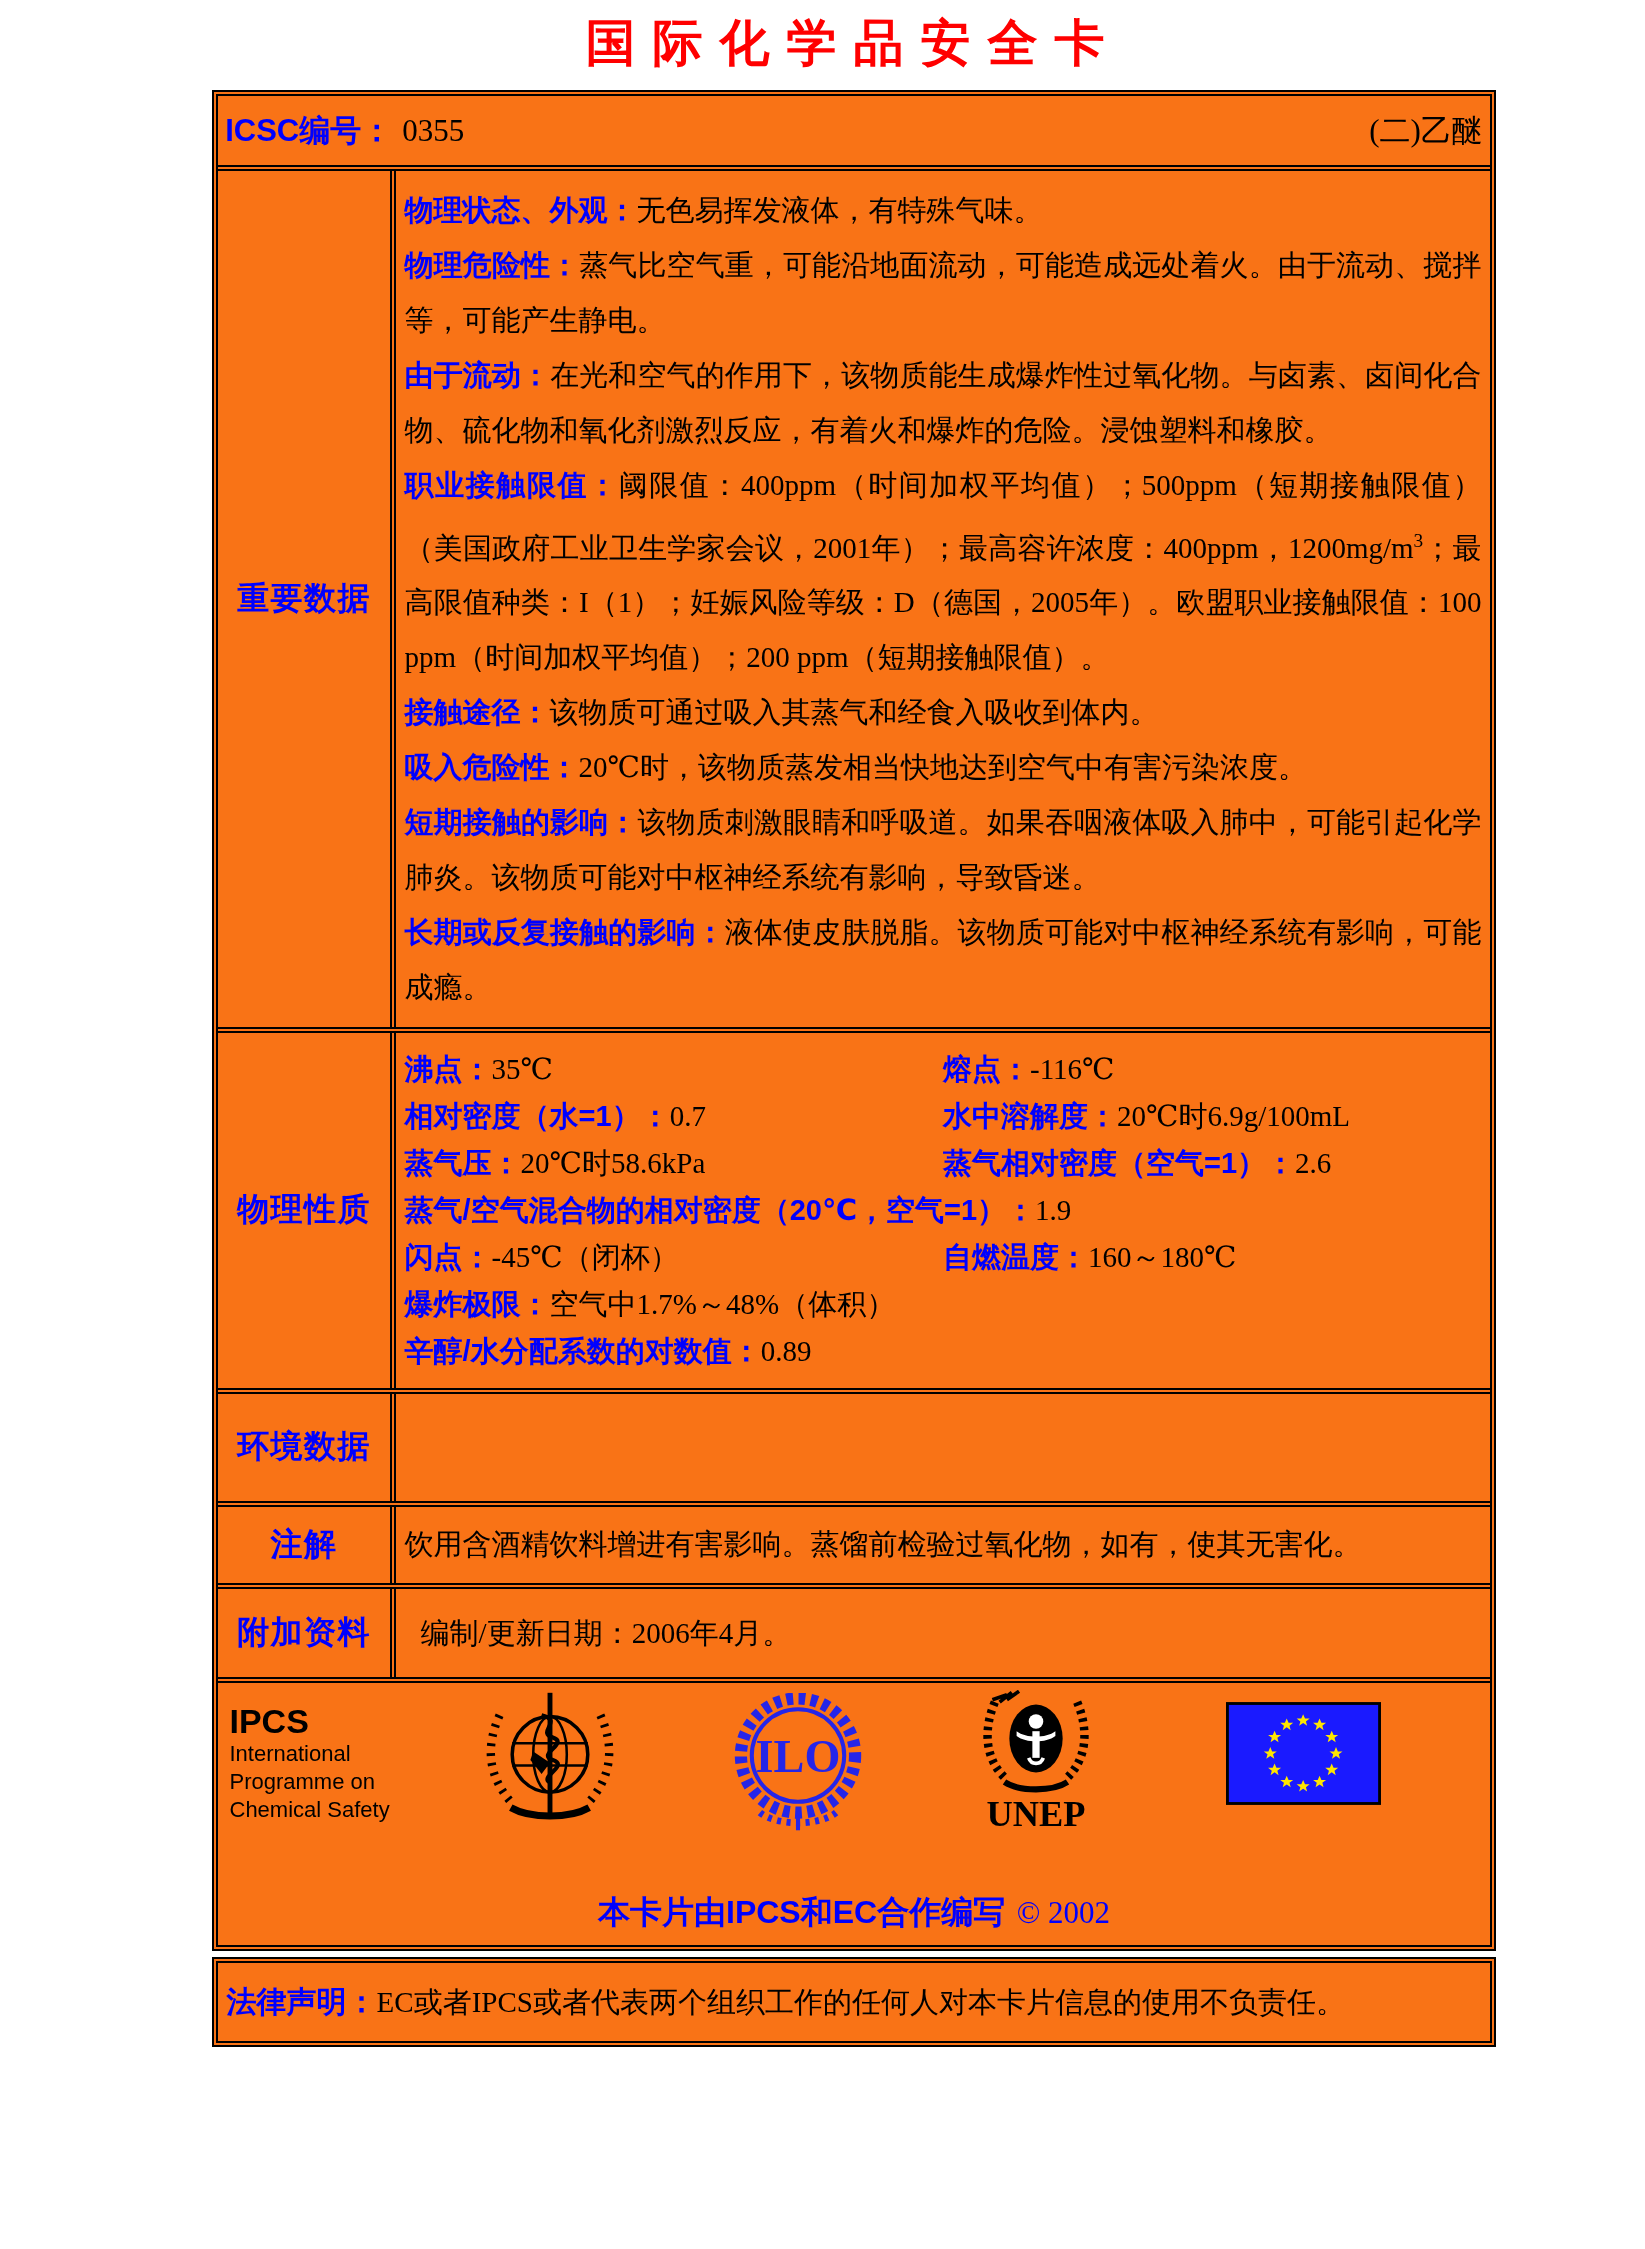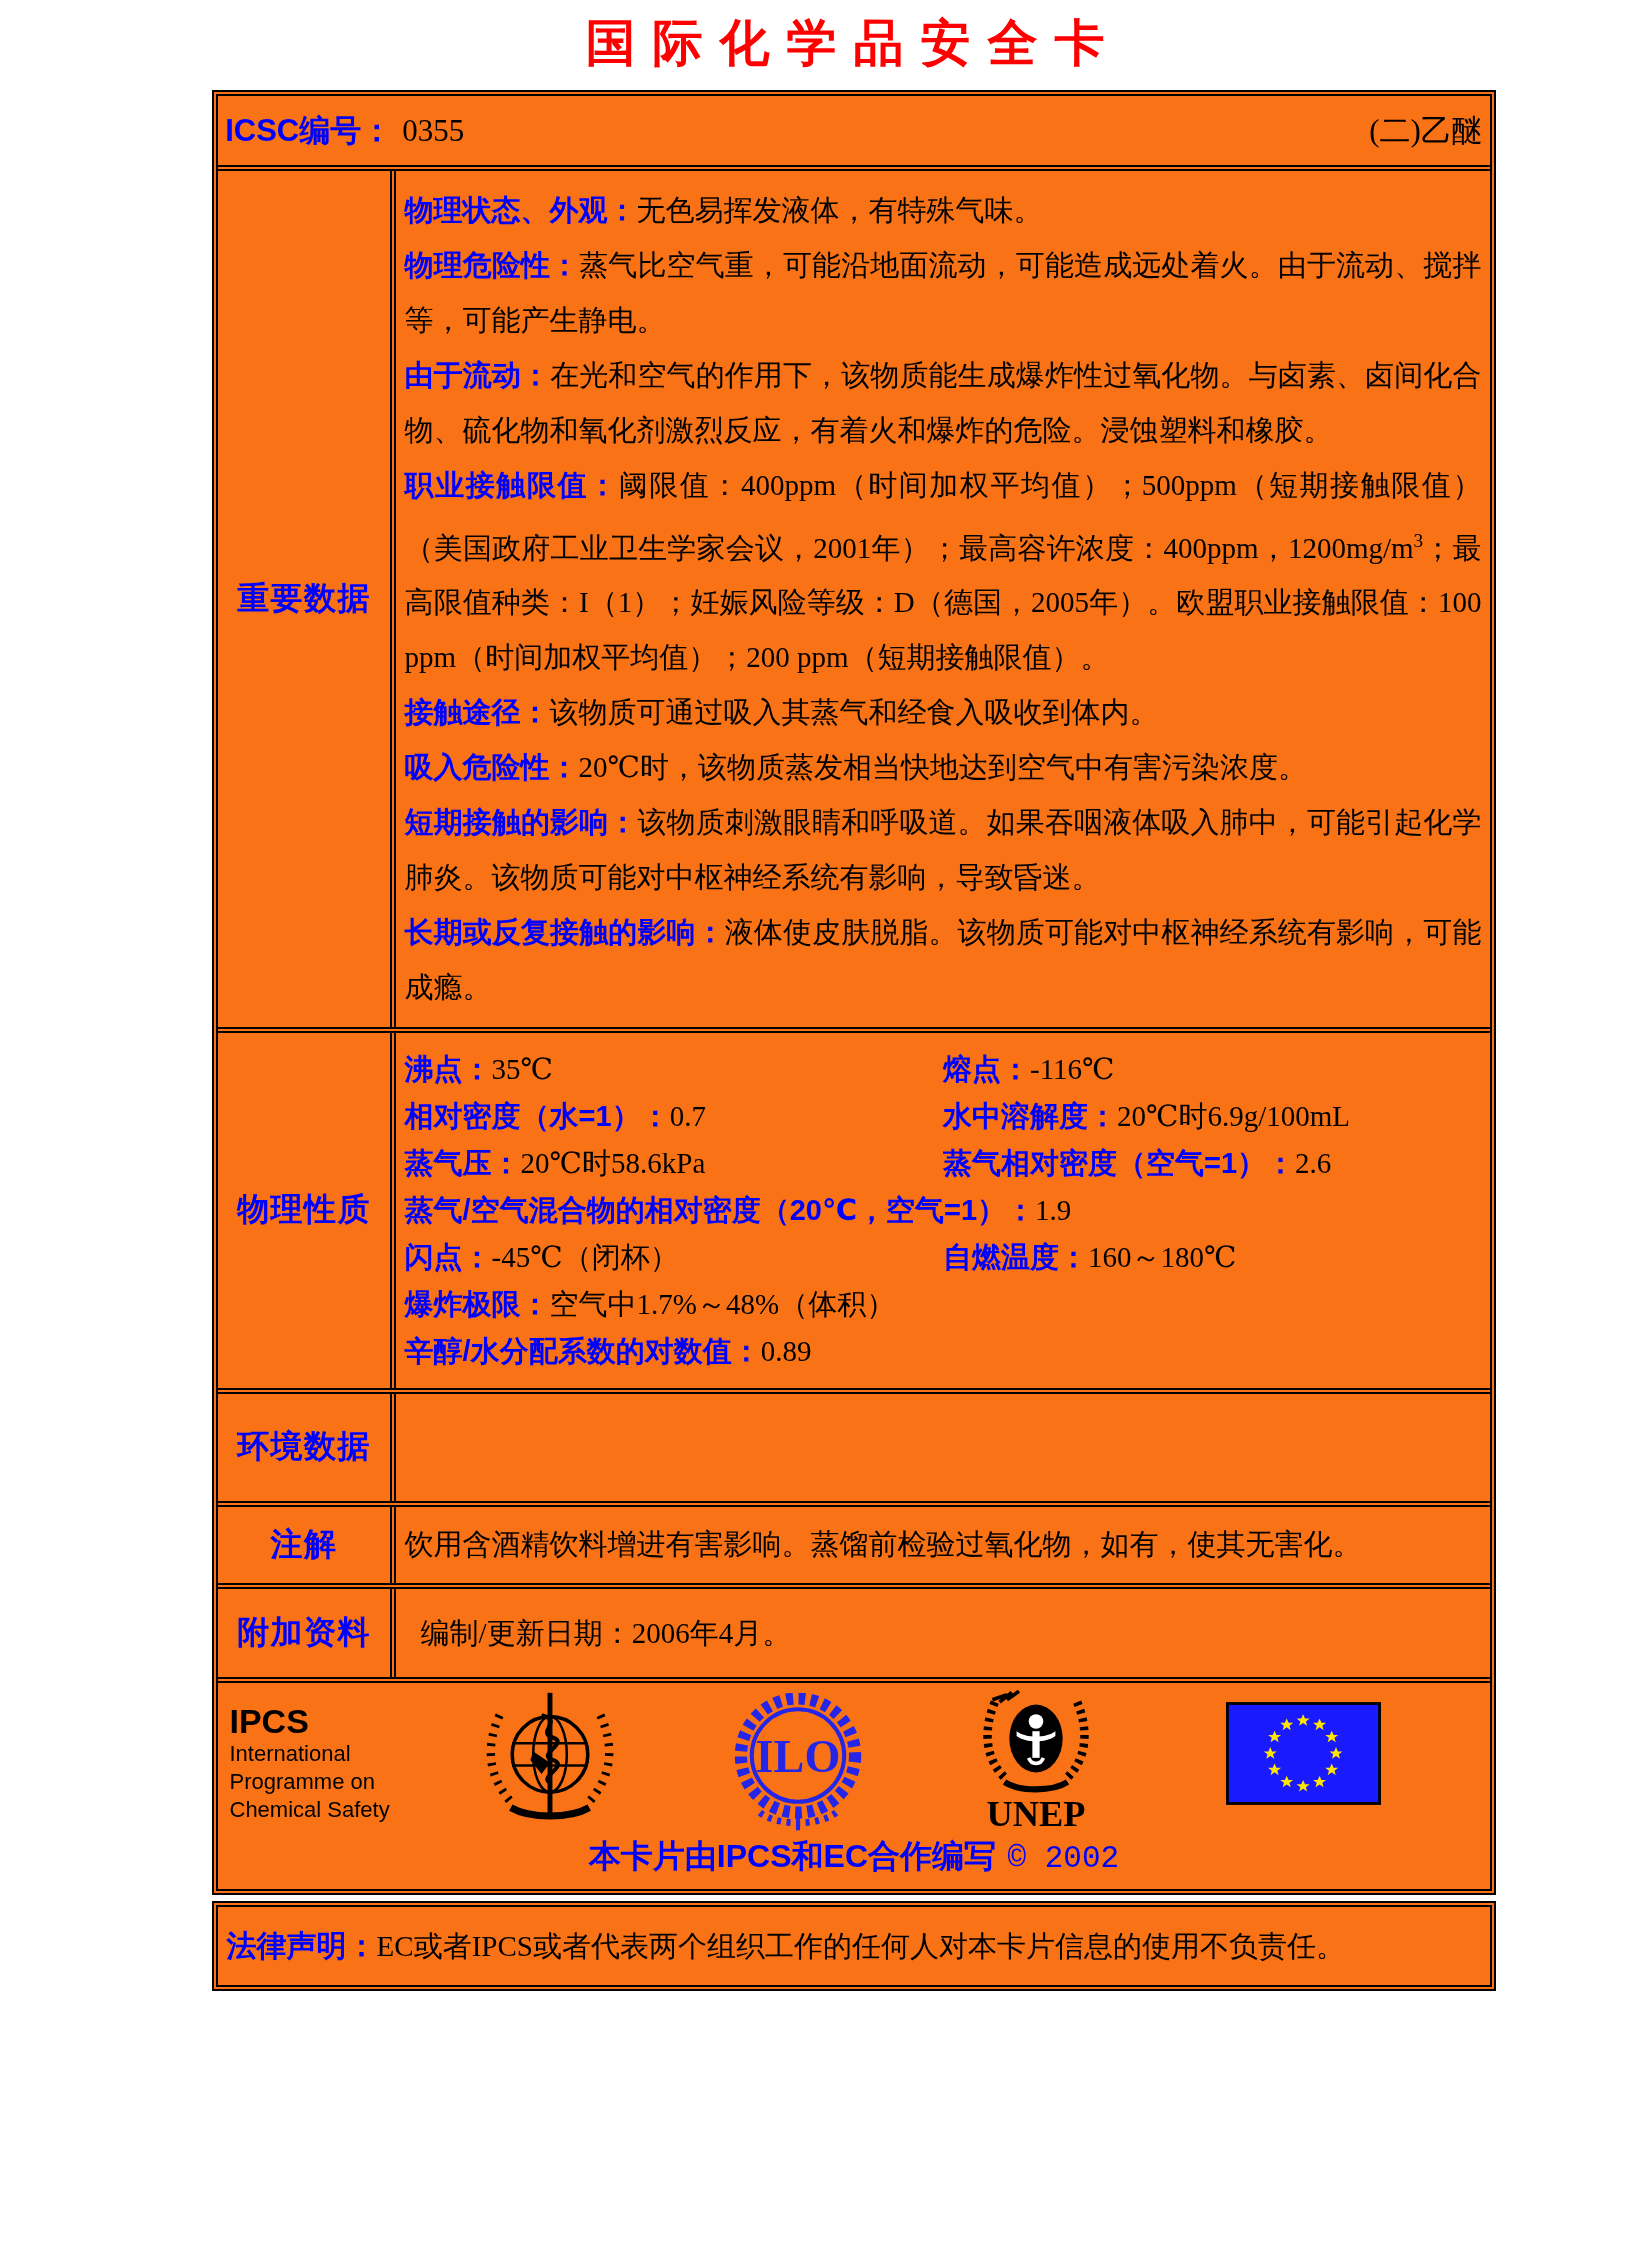--- a/index.html
+++ b/index.html
@@ -41,35 +41,35 @@
   .phys .full{flex:0 0 100%;}
   .phys .blue-label{font-size:29px;}
 
   .env-cell{min-height:107px;}
   .notes p{margin:0;font-size:29px;line-height:53px;text-align:justify;}
   .addl-row .content-cell{padding:7.2px 8.6px;}
   .addl-row p{margin:16px;font-size:29px;line-height:42px;}
   .addl-row .label-cell{padding:4.3px 0;}
 
   
-  .footer-cell{position:relative;height:206px;padding:0;flex:1 1 auto;}
+  .footer-cell{position:relative;height:262px;padding:0;flex:1 1 auto;}
   .ipcs-block{position:absolute;left:11.5px;top:20px;
       font-family:"Liberation Sans","DejaVu Sans",sans-serif;}
   .ipcs-title{font-size:34px;font-weight:bold;line-height:37px;}
   .ipcs-line{font-size:22px;line-height:28px;}
   .logo{position:absolute;}
   .who-logo{left:262px;top:7.2px;}
   .ilo-logo{left:512px;top:10px;}
   .unep-logo{left:757px;top:7.2px;}
   .eu-logo{left:1008px;top:18.6px;}
   .footer-caption{position:absolute;left:0;right:0;bottom:10px;text-align:center;}
   .footer-caption .cap{color:#0000fe;font-weight:bold;font-size:32px;
       font-family:"Liberation Sans","DejaVu Sans",sans-serif;}
   .footer-caption .copy{color:#0000fe;font-size:31px;margin-left:11.5px;
-      font-family:Liberation Mono, monospace;}
+      font-family:Liberation Serif, serif;}
 
   
   .legal-row{padding:18.6px 8.6px;font-size:29px;line-height:40px;}
   .legal-row .blue-label{font-size:30px;}
 </style>
 </head>
 <body>
 
 <div class="title-wrap">
   <span class="page-title">国际化学品安全卡</span>

